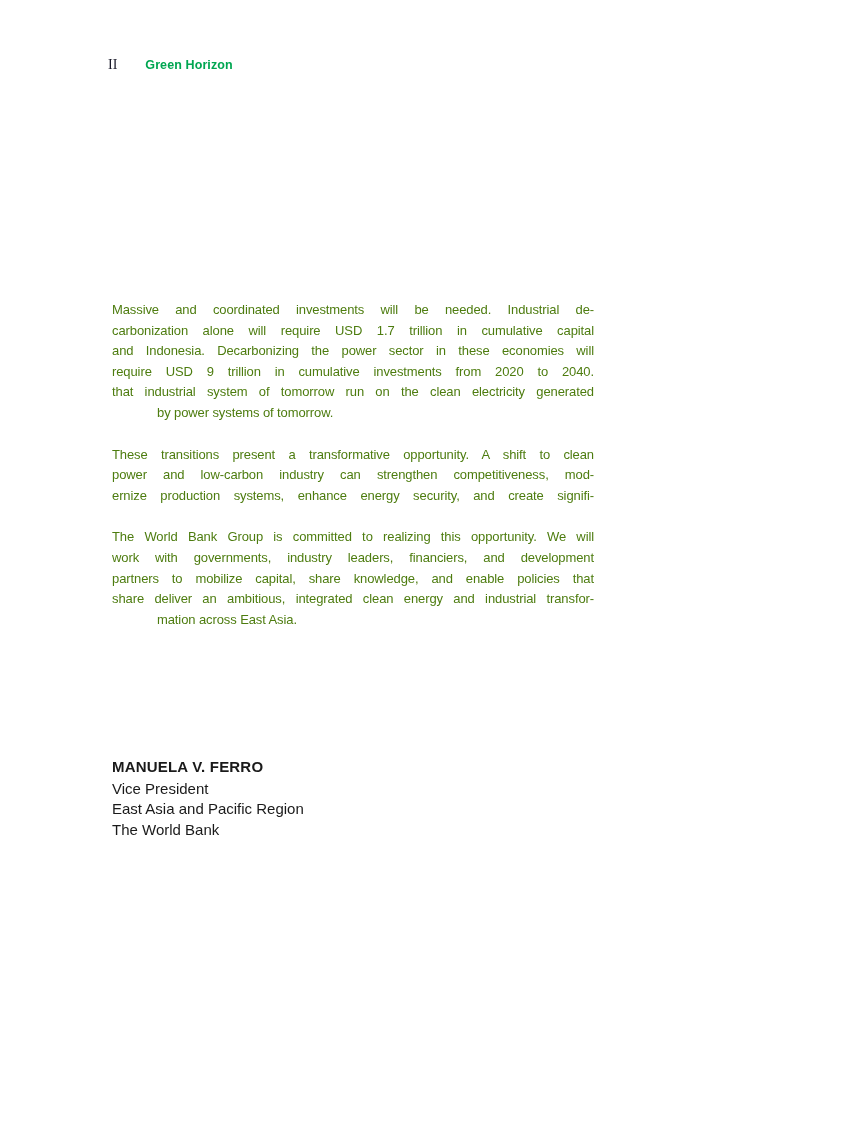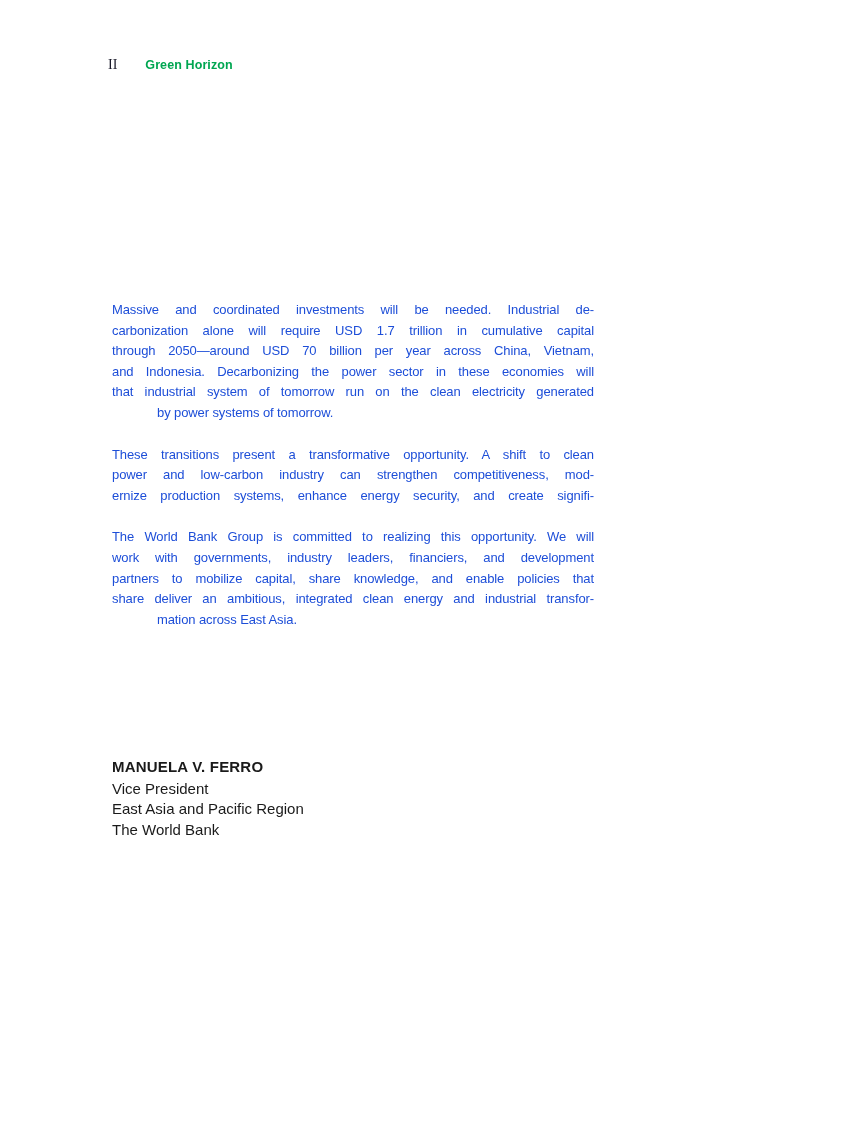--- a/index.html
+++ b/index.html
@@ -39,21 +39,21 @@
   }
   
   .body-text {
     position: absolute;
     top: 300px;
     left: 112px;
     width: 482px;
     font-size: 13px;
     letter-spacing: -0.1px;
     line-height: 20.6px;
-    color: #1d4ed8;
+    color: #4d7c0f;
   }
   .paragraph {
     margin: 0 0 21px 0;
   }
   .line {
     text-align: justify;
     text-align-last: justify;
     white-space: normal;
     height: 20.6px;
     overflow: hidden;
@@ -86,22 +86,22 @@
   <header class="page-header">
     <span class="page-number">II</span>
     <span class="running-title">Green Horizon</span>
   </header>
 
   <main class="body-text">
 
     <section class="paragraph">
       <div class="line">Massive and coordinated investments will be needed. Industrial de-</div>
       <div class="line">carbonization alone will require USD 1.7 trillion in cumulative capital</div>
-      <div class="line">through 2050—around USD 70 billion per year across China, Vietnam,</div>
       <div class="line">and Indonesia. Decarbonizing the power sector in these economies will</div>
+      <div class="line">require USD 9 trillion in cumulative investments from 2020 to 2040.</div>
       <div class="line">that industrial system of tomorrow run on the clean electricity generated</div>
       <div class="line last">by power systems of tomorrow.</div>
     </section>
 
     <section class="paragraph">
       <div class="line">These transitions present a transformative opportunity. A shift to clean</div>
       <div class="line">power and low-carbon industry can strengthen competitiveness, mod-</div>
       <div class="line">ernize production systems, enhance energy security, and create signifi-</div>
     </section>
 

